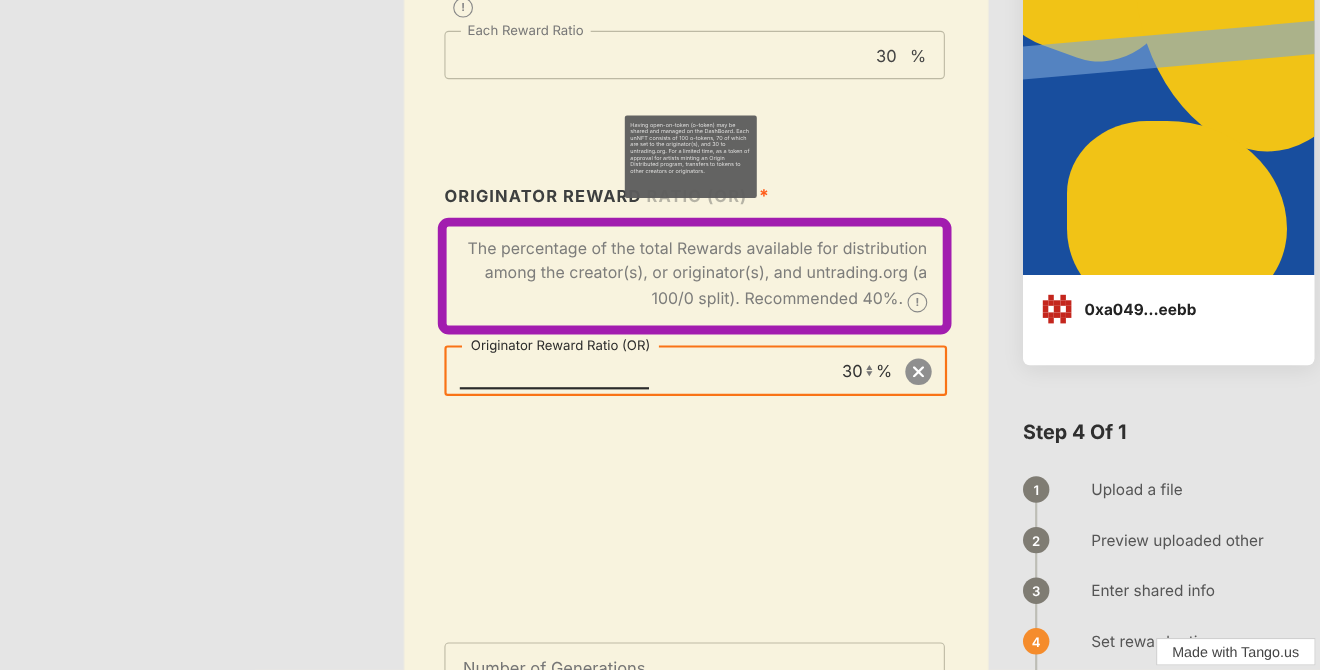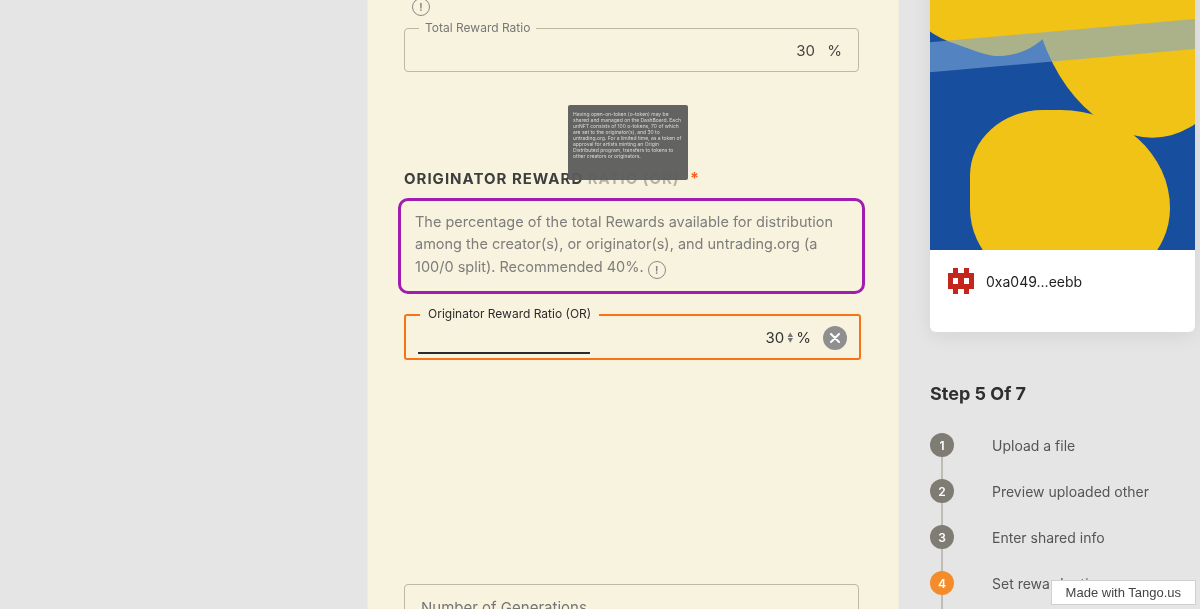--- a/index.html
+++ b/index.html
@@ -85,26 +85,27 @@
     background:#5c5c5c; color:#d9d9d9;
     font-size:5px; line-height:1.2;
     padding:6px 5px; box-sizing:border-box;
     border-radius:2px;
     z-index:5;
     opacity:.95;
   }
   .or-desc{
     position:absolute; left:30px; top:258px;
     width:467px;
-    border:3px solid #a21caf;
+    border:8px solid #a21caf;
     border-radius:10px;
     padding:10px 14px 12px;
     box-sizing:border-box;
     font-size:14.5px; line-height:1.55;
     color:#7d7d7b;
+    text-align:right;
   }
   .or-field{
     position:absolute; left:36px; top:374px;
     border:2px solid #f97316;
     border-radius:3px;
     width:457px; height:46px;
     box-sizing:border-box;
   }
   .or-field .underline{
     position:absolute;left:12px;bottom:4px;width:172px;height:2px;background:#2b2b2b;
@@ -171,21 +172,21 @@
   .userrow{
     display:flex;align-items:center;gap:12px;
     padding:18px 18px;
   }
   .pix{
     width:26px;height:26px;display:grid;
     grid-template-columns:repeat(5,1fr);grid-template-rows:repeat(5,1fr);
   }
   .pix span{background:transparent;}
   .pix .r{background:#c4261d;}
-  .addr{font-size:14px;color:#222;font-weight:400;}
+  .addr{font-size:14px;color:#222;font-weight:700;}
 
   
   .stepper{
     position:absolute; left:930px; top:383px;
     width:260px;
   }
   .step-title{
     font-size:18px;font-weight:700;color:#2f2f2f;margin-bottom:18px;
   }
   .step{
@@ -218,21 +219,21 @@
 </head>
 <body>
 
 <div class="panel">
 
   <div class="truncated-label">
     <span class="info-icon">!</span>
   </div>
 
   <div class="field field-1">
-    <span class="legend">Total Reward Ratio</span>
+    <span class="legend">Each Reward Ratio</span>
     <span class="value">
       <span>30</span>
       &nbsp;
       <span>%</span>
     </span>
   </div>
 
   <div class="tooltip">Having open-on-token (o-token) may be shared and managed on the DashBoard. Each unNFT consists of 100 o-tokens, 70 of which are set to the originator(s), and 30 to untrading.org. For a limited time, as a token of approval for artists minting an Origin Distributed program, transfers to tokens to other creators or originators.</div>
 
   <div class="or-head">
@@ -302,21 +303,21 @@
         <span class="r"></span>
         <span></span>
         <span class="r"></span>
         <span></span>
     </div>
     <span class="addr">0xa049…eebb</span>
   </div>
 </div>
 
 <div class="stepper">
-  <div class="step-title">Step 5 Of 7</div>
+  <div class="step-title">Step 4 Of 1</div>
   <div id="steps">
       <div class="step">
         <div class="dot">1</div>
         <div class="label">Upload a file</div>
         <div class="rail"></div>
       </div>
       <div class="step">
         <div class="dot">2</div>
         <div class="label">Preview uploaded other</div>
         <div class="rail"></div>

